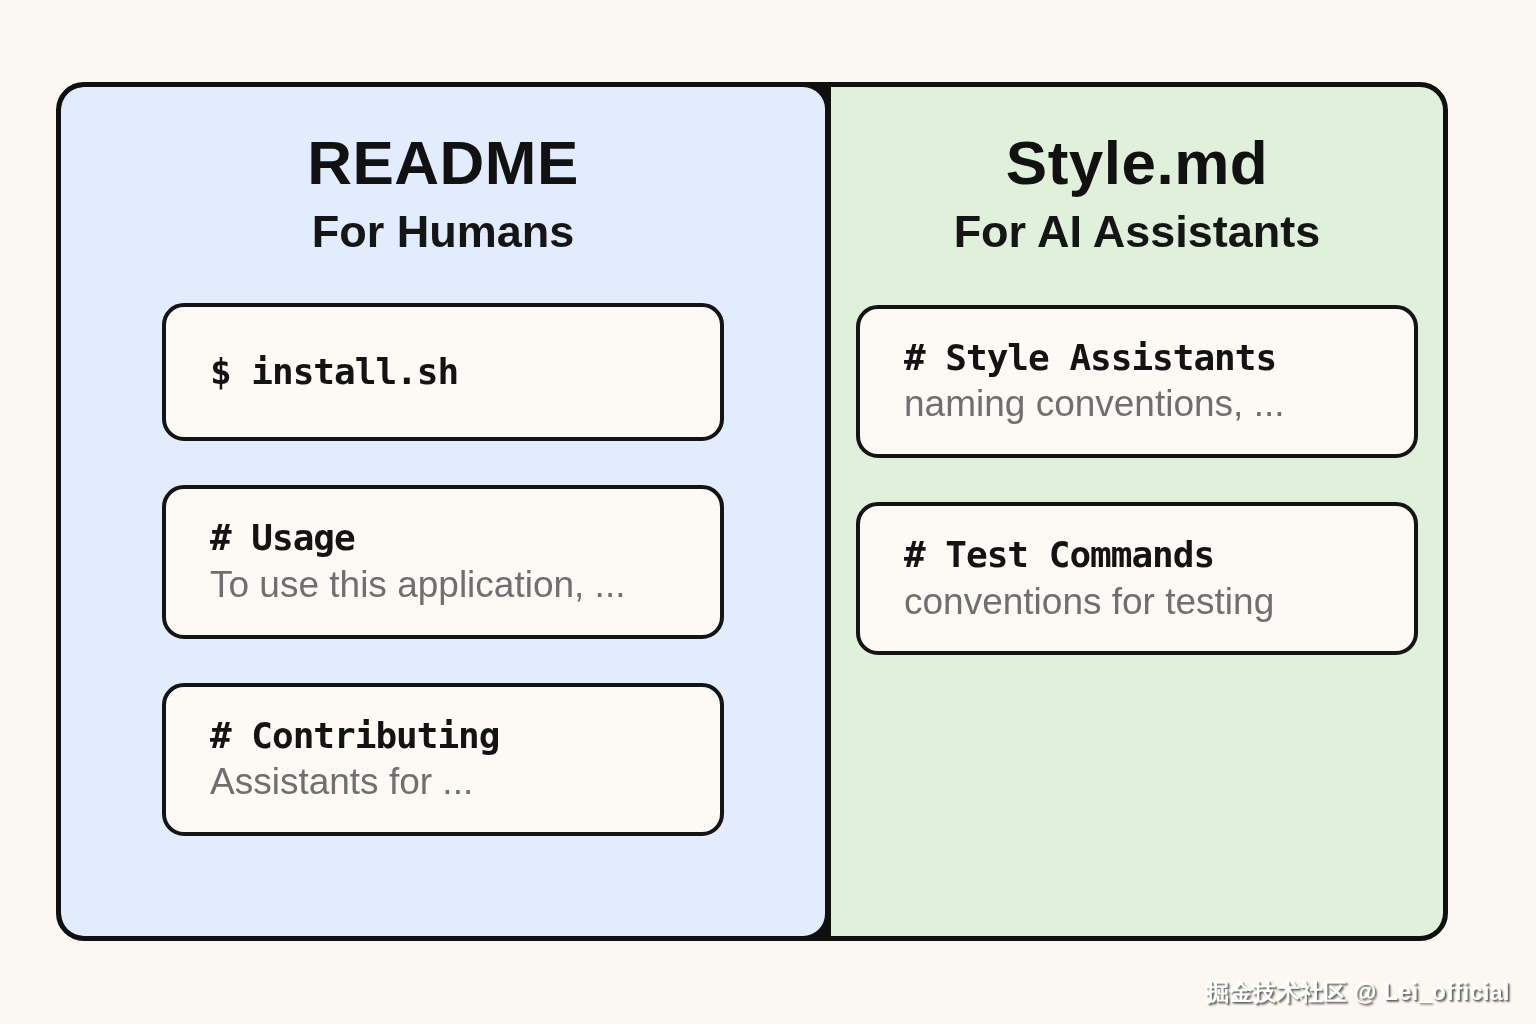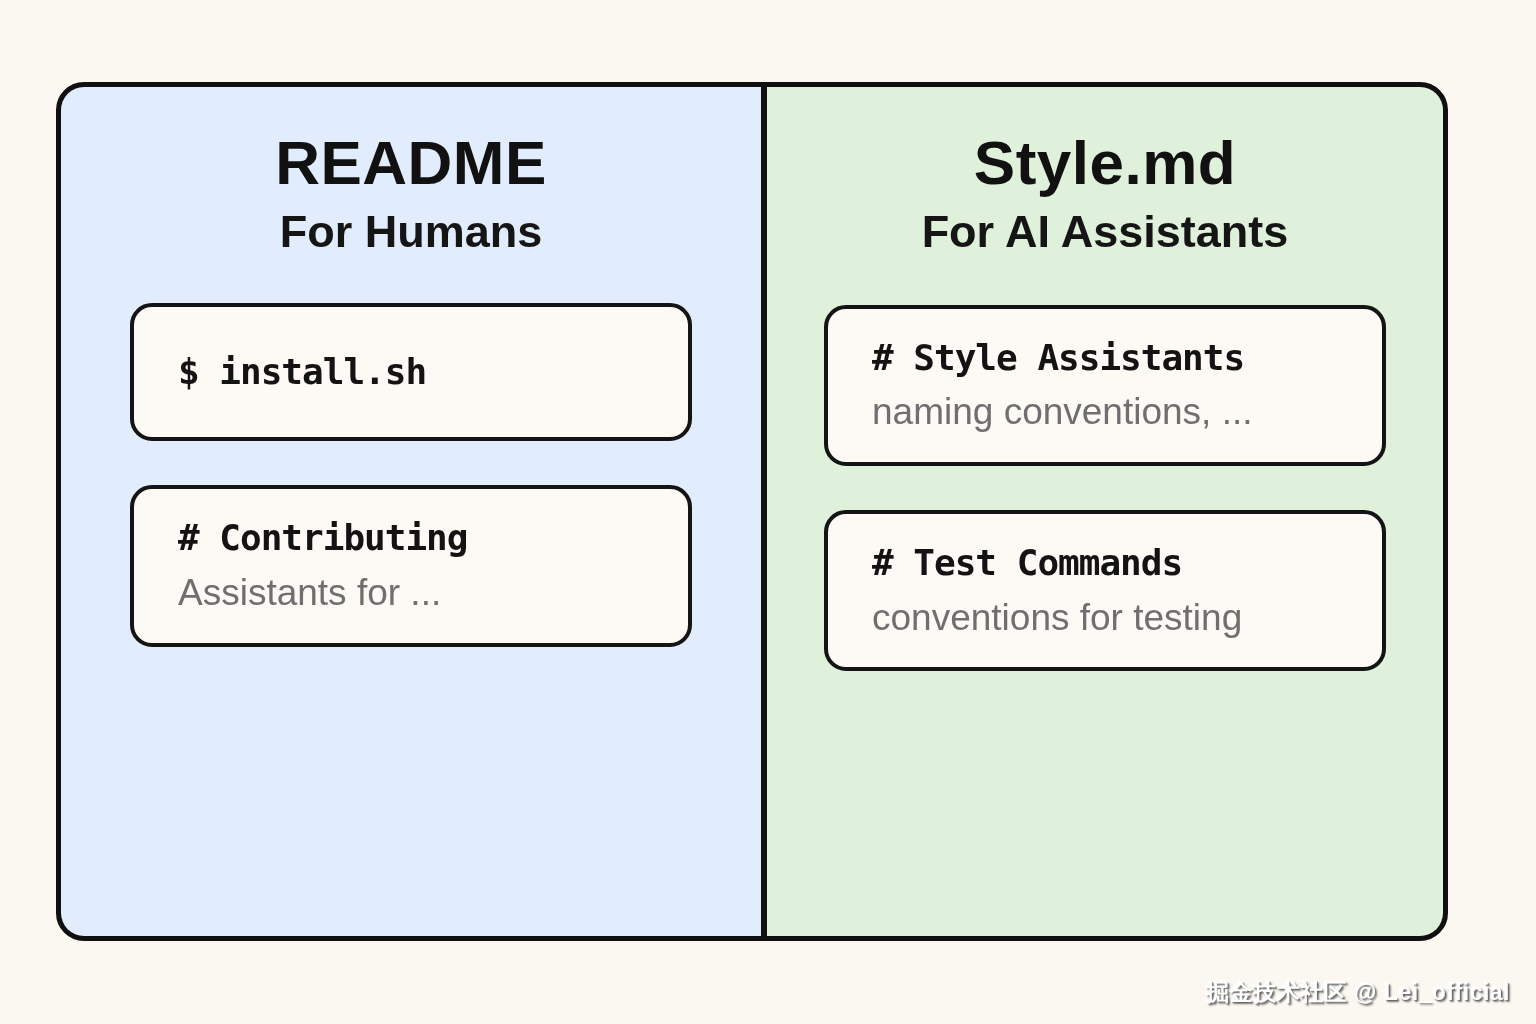--- a/index.html
+++ b/index.html
@@ -23,21 +23,21 @@
     overflow: hidden;
     display: flex;
     background: #101010;
   }
   .panel {
     display: flex;
     flex-direction: column;
     align-items: center;
     height: 100%;
   }
-  .panel.left  { width: 700px; background: #e1ecfc; }
+  .panel.left  { width: 764px; background: #e1ecfc; border-radius: 22px; }
   .divider     { width: 6px; background: #101010; height: 100%; }
   .panel.right { flex: 1; background: #dff1da; }
 
   .panel-title {
     margin-top: 42px;
     font-size: 62px;
     font-weight: 800;
     letter-spacing: 0.5px;
     color: #111;
     line-height: 1.1;
@@ -65,21 +65,20 @@
   .card-heading {
     font-family: "DejaVu Sans Mono", monospace;
     font-weight: bold;
     font-size: 36px;
     color: #131313;
     line-height: 1.3;
     white-space: nowrap;
     letter-spacing: -1px;
   }
   .card-sub {
-    margin-top: 8px;
     font-size: 37px;
     font-weight: 400;
     color: #6f6f6f;
     line-height: 1.25;
     white-space: nowrap;
   }
   .watermark {
     position: absolute;
     right: 26px; bottom: 16px;
     font-size: 23px;
@@ -98,20 +97,24 @@
   <div class="frame">
 
     <div class="panel left">
       <div class="panel-title">README</div>
       <div class="panel-subtitle">For Humans</div>
 
       <div class="card first tall">
         <div class="card-heading">$ install.sh</div>
       </div>
 
+      <div class="card">
+        <div class="card-heading"># Usage</div>
+        <div class="card-sub">To use this application, ...</div>
+      </div>
 
       <div class="card">
         <div class="card-heading"># Contributing</div>
         <div class="card-sub">Assistants for ...</div>
       </div>
     </div>
 
     <div class="divider"></div>
 
     <div class="panel right">

